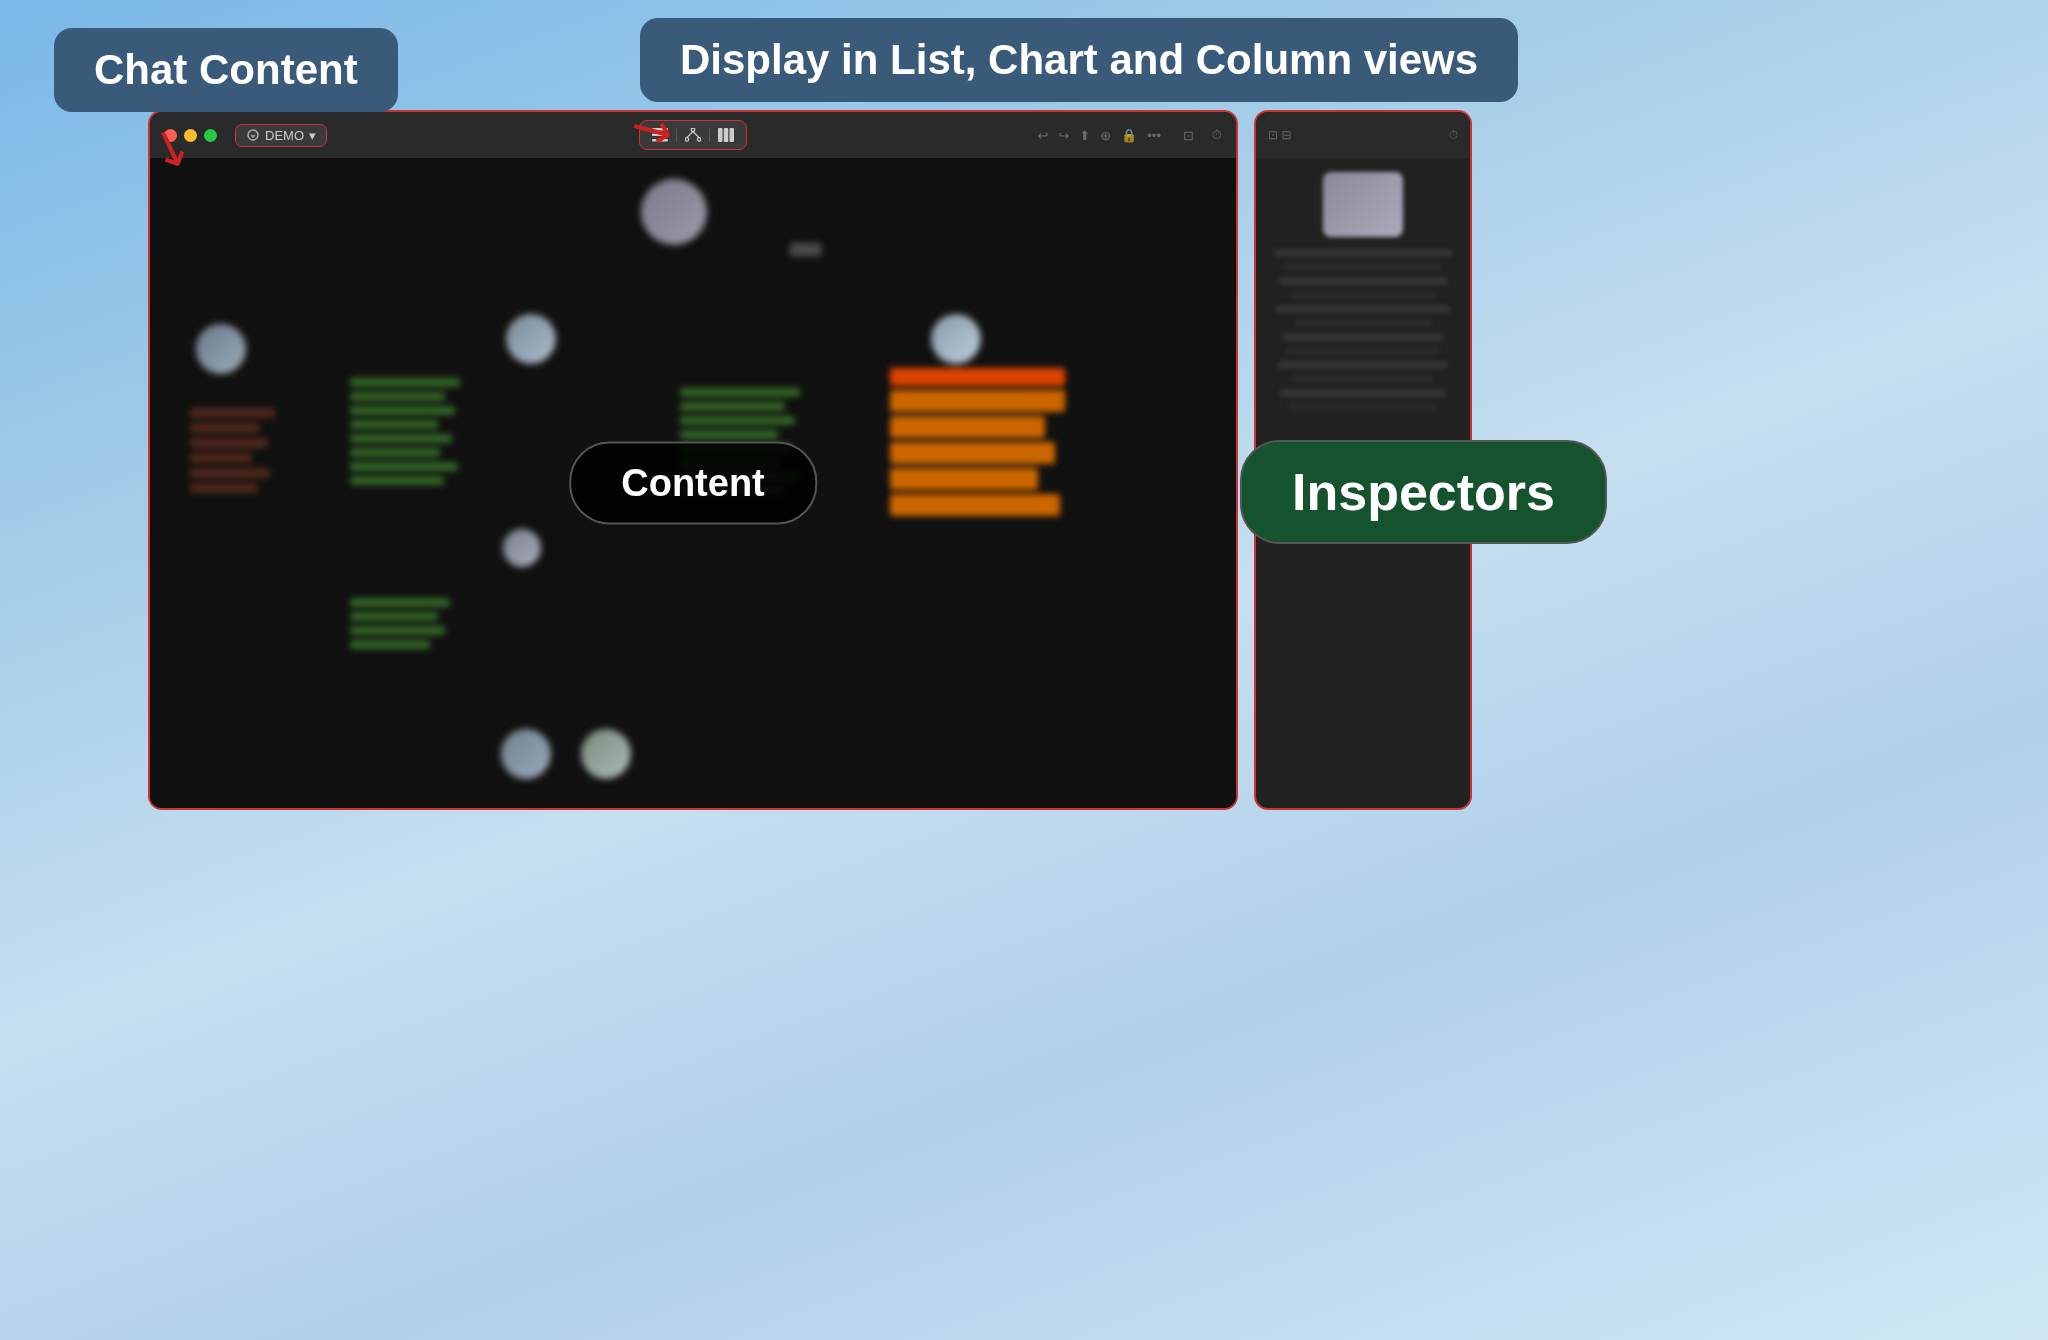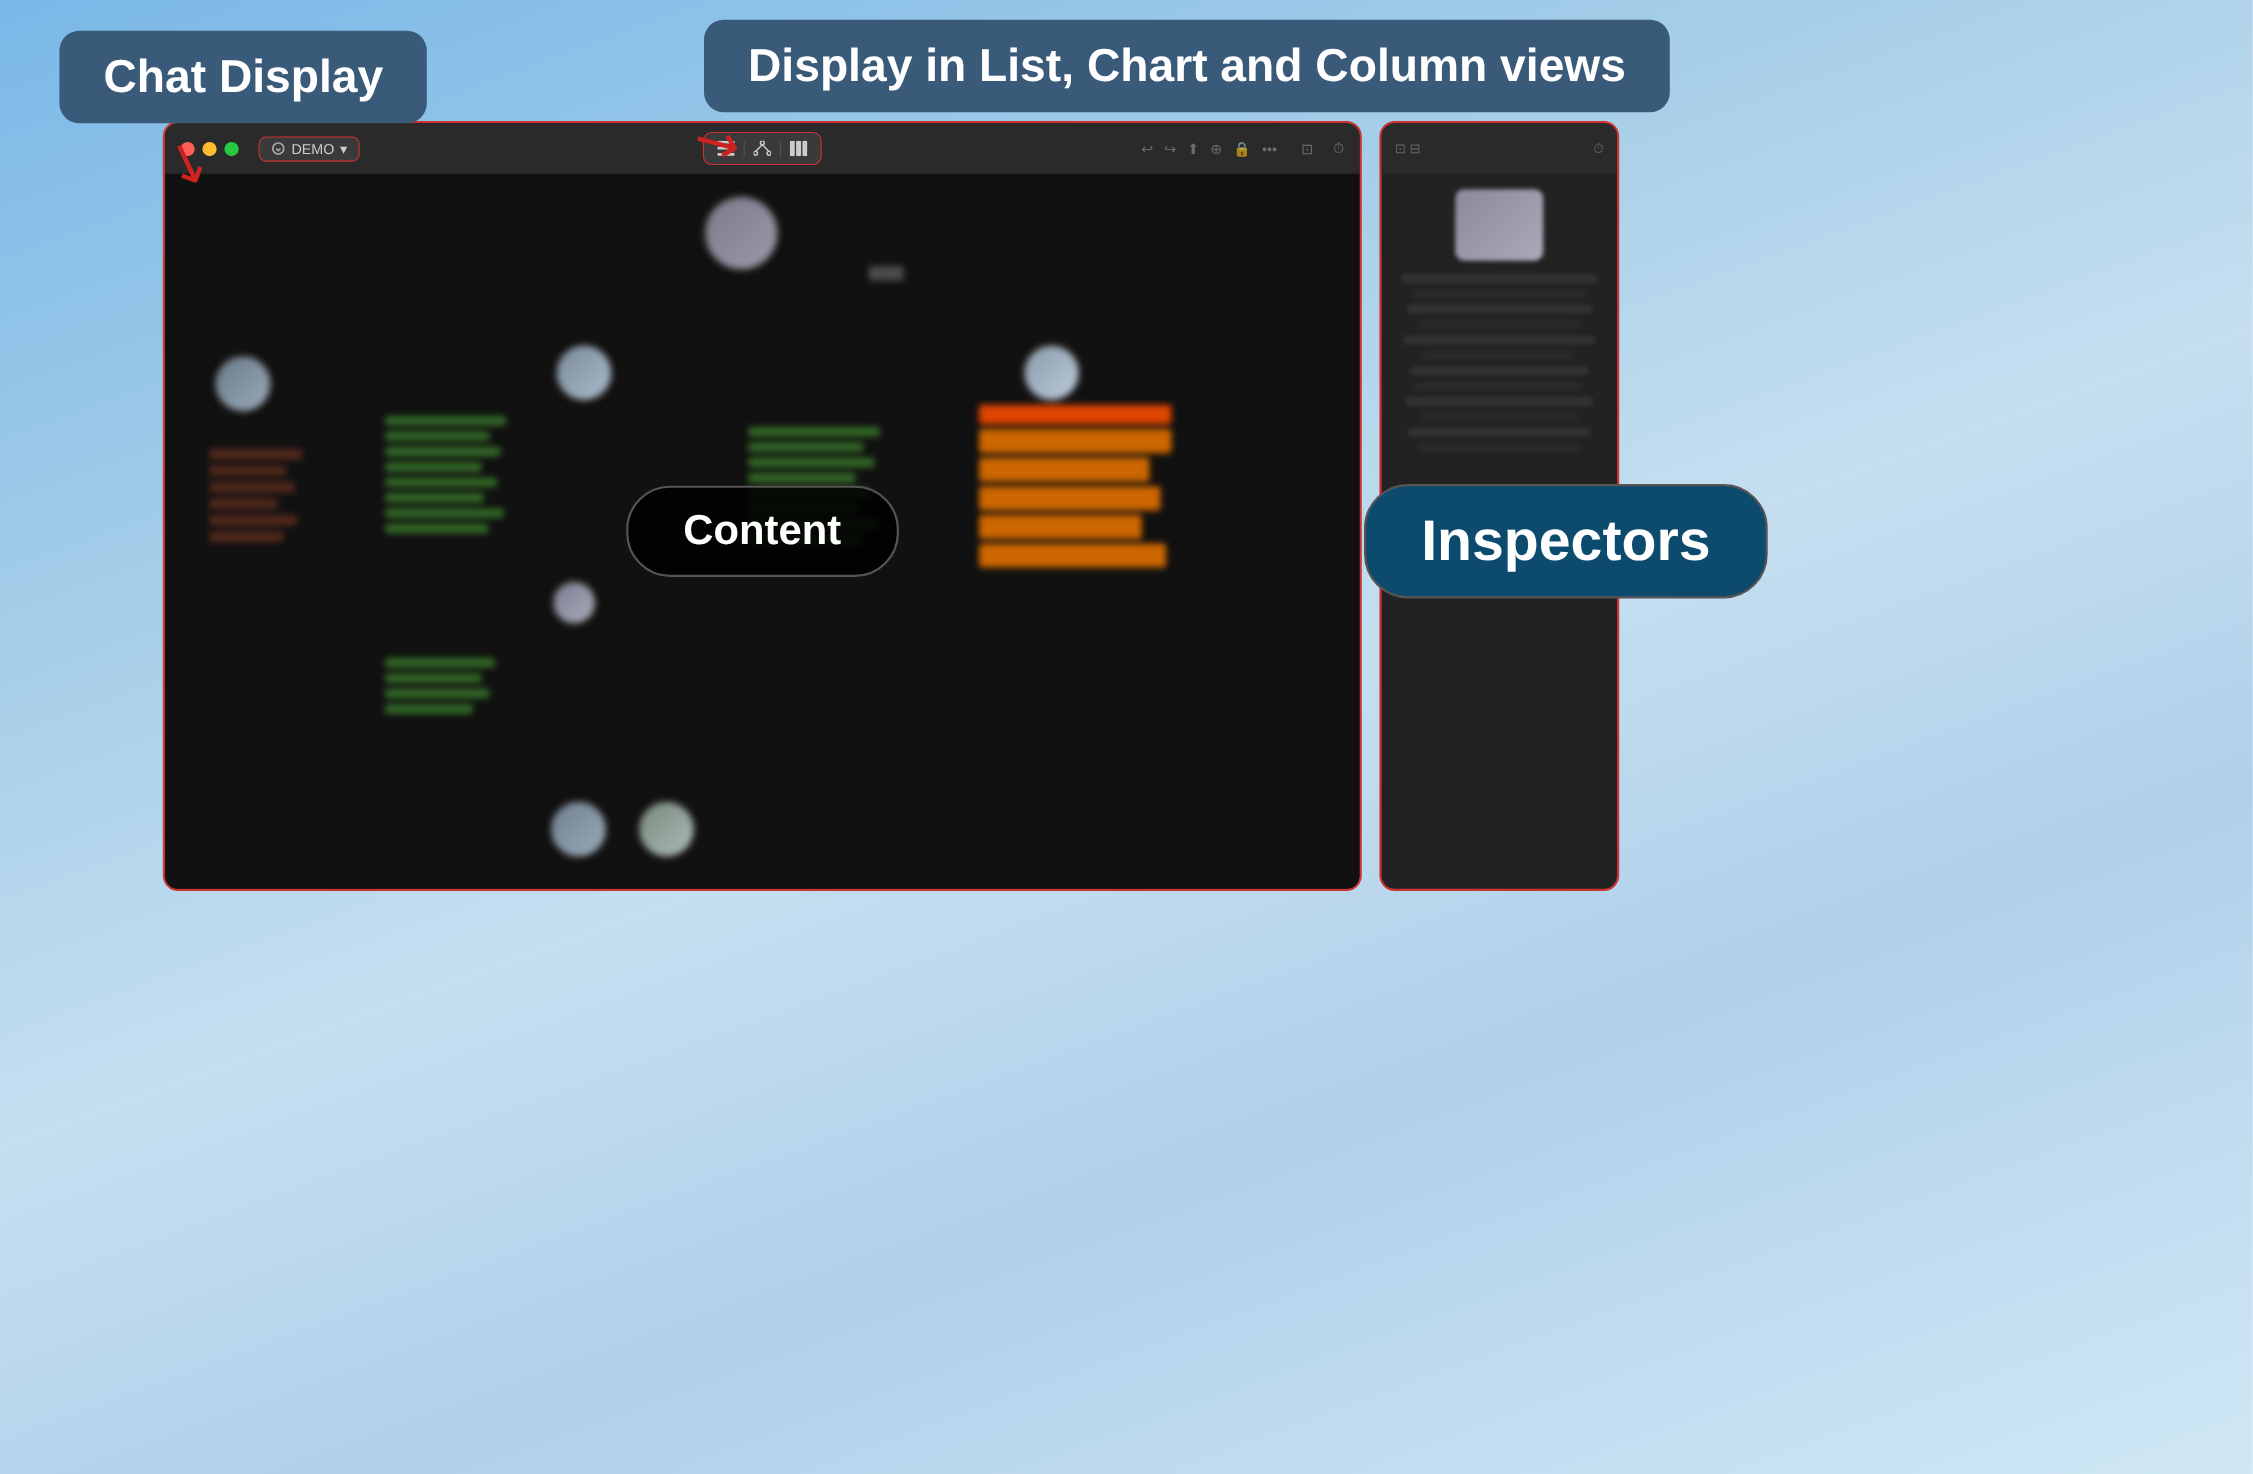--- a/index.html
+++ b/index.html
@@ -330,36 +330,36 @@
       height: 8px;
       background: #2a2a2a;
       border-radius: 3px;
     }
 
     
     .inspectors-label {
       position: absolute;
       top: 440px;
       left: 1240px;
-      background: #0c4a6e;
+      background: #14532d;
       border: 2.5px solid #555;
       border-radius: 40px;
       padding: 20px 50px;
       color: #fff;
       font-size: 52px;
       font-weight: 700;
       white-space: nowrap;
       z-index: 200;
     }
   </style>
 </head>
 <body>
 
 <div class="tooltip-bubble tooltip-chat">
-  <span>Chat Display</span>
+  <span>Chat Content</span>
 </div>
 
 <div class="tooltip-bubble tooltip-display">
   <span>Display in List, Chart and Column views</span>
 </div>
 
 <div class="arrow arrow-left">↘</div>
 
 <div class="arrow arrow-right">↙</div>
 

